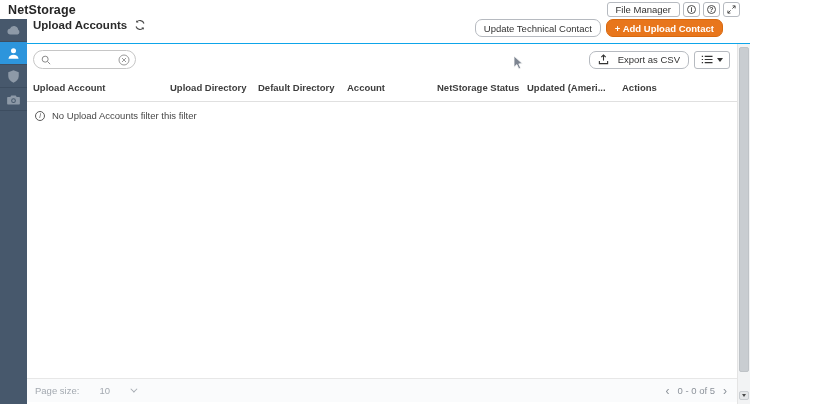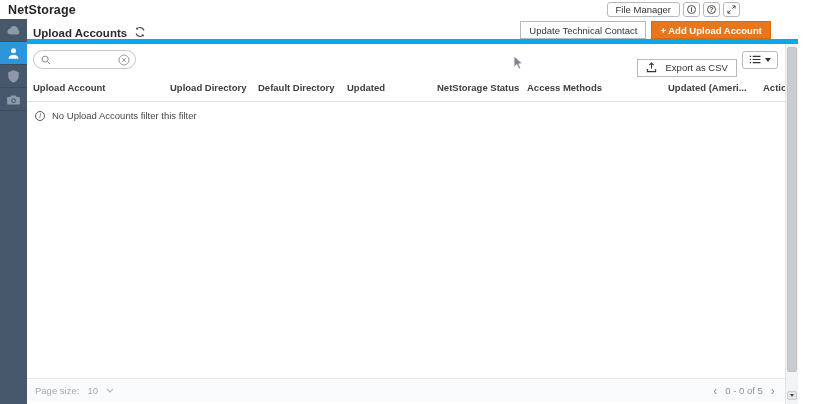--- a/index.html
+++ b/index.html
@@ -26,62 +26,62 @@
   .sidebar { width:27px; background:#47586c; flex:none; }
   .side-item { height:23px; display:flex; align-items:center; justify-content:center;
                border-bottom:1px solid #3d4d60; cursor:pointer; }
   .side-item svg { width:15px; height:15px; fill:#8d99a7; }
   .side-item.active { background:#2d95dc; }
   .side-item.active svg { fill:#ffffff; }
 
   .main { flex:1; position:relative; background:#fff; }
 
   
-  .title-bar { height:25px; display:flex; align-items:flex-end; padding:0 27px 0 6px;
-               border-bottom:5px solid #0ea5e9; }
+  .title-bar { height:25px; display:flex; align-items:flex-start; padding:0 27px 0 6px;
+               border-bottom:1px solid #0ea5e9; }
   .page-title { font-size:11.5px; font-weight:700; color:#2b2b2b; }
   .refresh-btn { margin-left:7px; width:13px; height:13px; cursor:pointer; display:inline-flex; }
   .refresh-btn svg { width:12px; height:12px; stroke:#4a4a4a; fill:none; }
   .title-bar .spacer { flex:1; }
   .tbtn { display:inline-flex; align-items:center; height:18px; padding:0 8px;
-          border:1px solid #b6bac0; border-radius:0; background:#fff; color:#333;
-          font-size:9.5px; margin-left:5px; cursor:pointer; white-space:nowrap;margin-top:16px; }
+          border:1px solid #b6bac0; border-radius:7px; background:#fff; color:#333;
+          font-size:9.5px; margin-left:5px; cursor:pointer; white-space:nowrap; }
   .tbtn.primary { background:#e8761c; border-color:#d8690f; color:#fff; font-weight:700; }
 
   
   .toolbar { height:31px; display:flex; align-items:center; padding:0 20px 0 6px; }
   .search-box { width:103px; height:19px; border:1px solid #c6c6c6; border-radius:10px;
                 display:flex; align-items:center; padding:0 5px 0 7px; background:#fff; }
   .search-box svg { flex:none; }
   .search-input { flex:1; min-width:0; border:none; outline:none; font-size:9.5px;
                   background:transparent; padding:0 3px; color:#333; }
   .toolbar .spacer { flex:1; }
   .clear-icon { cursor:pointer; display:inline-flex; }
   .list-btn { display:inline-flex; align-items:center; gap:4px; height:18px; padding:0 6px;
               border:1px solid #b6bac0; border-radius:3px; background:#fff; margin-left:5px; cursor:pointer; }
   .caret-down { width:0; height:0; border-left:3.5px solid transparent;
                 border-right:3.5px solid transparent; border-top:4px solid #333; }
 
   
   .thead { display:flex; align-items:center; padding:7px 0 8px 6px;
            border-bottom:1px solid #e0e0e0; font-size:9.5px; font-weight:700; color:#3d3d3d; }
-  .thead > div { padding-right:0; white-space:nowrap; overflow:hidden; }
+  .thead > div { padding-right:20px; white-space:nowrap; overflow:hidden; }
   .c1{width:137px} .c2{width:88px} .c3{width:89px} .c4{width:90px}
   .c5{width:90px} .c6{width:141px} .c7{width:95px} .c8{flex:1}
 
   .empty-row { display:flex; align-items:center; gap:7px; padding:8px 0 8px 8px;
                font-size:9.5px; color:#474747; }
   .empty-row .circle-glyph { width:10px; height:10px; border-color:#5a5a5a; color:#5a5a5a;
                              font-weight:400; font-size:7.5px; font-style:italic; }
 
   
   .list-footer { position:absolute; left:0; right:13px; bottom:2px; height:24px;
                  background:#fafbfc; border-top:1px solid #e7e7e7; display:flex;
                  align-items:center; padding:0 10px 0 8px; font-size:9.5px; color:#a3a9b0; }
-  .page-size { display:inline-flex; align-items:center; gap:8px; cursor:pointer; }
+  .page-size { display:inline-flex; align-items:center; gap:20px; cursor:pointer; }
   .chev { width:5px; height:5px; border-right:1px solid #a3a9b0; border-bottom:1px solid #a3a9b0;
           transform:rotate(45deg) translateY(-2px); display:inline-block; }
   .list-footer .spacer { flex:1; }
   .pager { display:inline-flex; align-items:center; gap:8px; color:#8c929a; }
   .pager .arrow { font-size:12px; line-height:1; cursor:pointer; color:#8c929a; }
 
   
   .scrollbar { position:absolute; top:25px; right:0; bottom:0; width:13px;
                background:#f2f3f4; border-left:1px solid #e4e4e4; }
   .sb-thumb { position:absolute; top:3px; left:1px; width:10px; bottom:32px;
@@ -155,21 +155,21 @@
         <span class="refresh-btn">
           <svg viewBox="0 0 14 14">
             <path d="M11.6 5.2A5 5 0 0 0 3 3.6" stroke-width="1.4"></path>
             <path d="M2.4 8.8a5 5 0 0 0 8.6 1.6" stroke-width="1.4"></path>
             <path d="M2.6 1.4v2.8h2.8z" fill="#4a4a4a" stroke="none"></path>
             <path d="M11.4 12.6V9.8H8.6z" fill="#4a4a4a" stroke="none"></path>
           </svg>
         </span>
         <span class="spacer"></span>
         <button class="tbtn">Update Technical Contact</button>
-        <button class="tbtn primary">+ Add Upload Account</button>
+        <button class="tbtn primary">+ Add Upload Contact</button>
       </div>
 
       <div class="toolbar">
         <div class="search-box">
           <svg width="10" height="10" viewBox="0 0 12 12">
             <circle cx="5" cy="5" r="3.6" fill="none" stroke="#8a8a8a" stroke-width="1.2"></circle>
             <path d="M7.8 7.8 L11 11" stroke="#8a8a8a" stroke-width="1.2"></path>
           </svg>
           <input class="search-input" type="text" placeholder="" style="">
           <span class="clear-icon">
@@ -196,23 +196,22 @@
             </g>
           </svg>
           <i class="caret-down"></i>
         </button>
       </div>
 
       <div class="thead">
         <div class="c1">Upload Account</div>
         <div class="c2">Upload Directory</div>
         <div class="c3">Default Directory</div>
-        <div class="c4">Updated</div>
+        <div class="c4">Account</div>
         <div class="c5">NetStorage Status</div>
-        <div class="c6">Access Methods</div>
         <div class="c7">Updated (Ameri...</div>
         <div class="c8">Actions</div>
       </div>
 
       <div class="empty-row">
         <span class="circle-glyph">i</span>
         <span>No Upload Accounts filter this filter</span>
       </div>
 
       <div class="list-footer">

